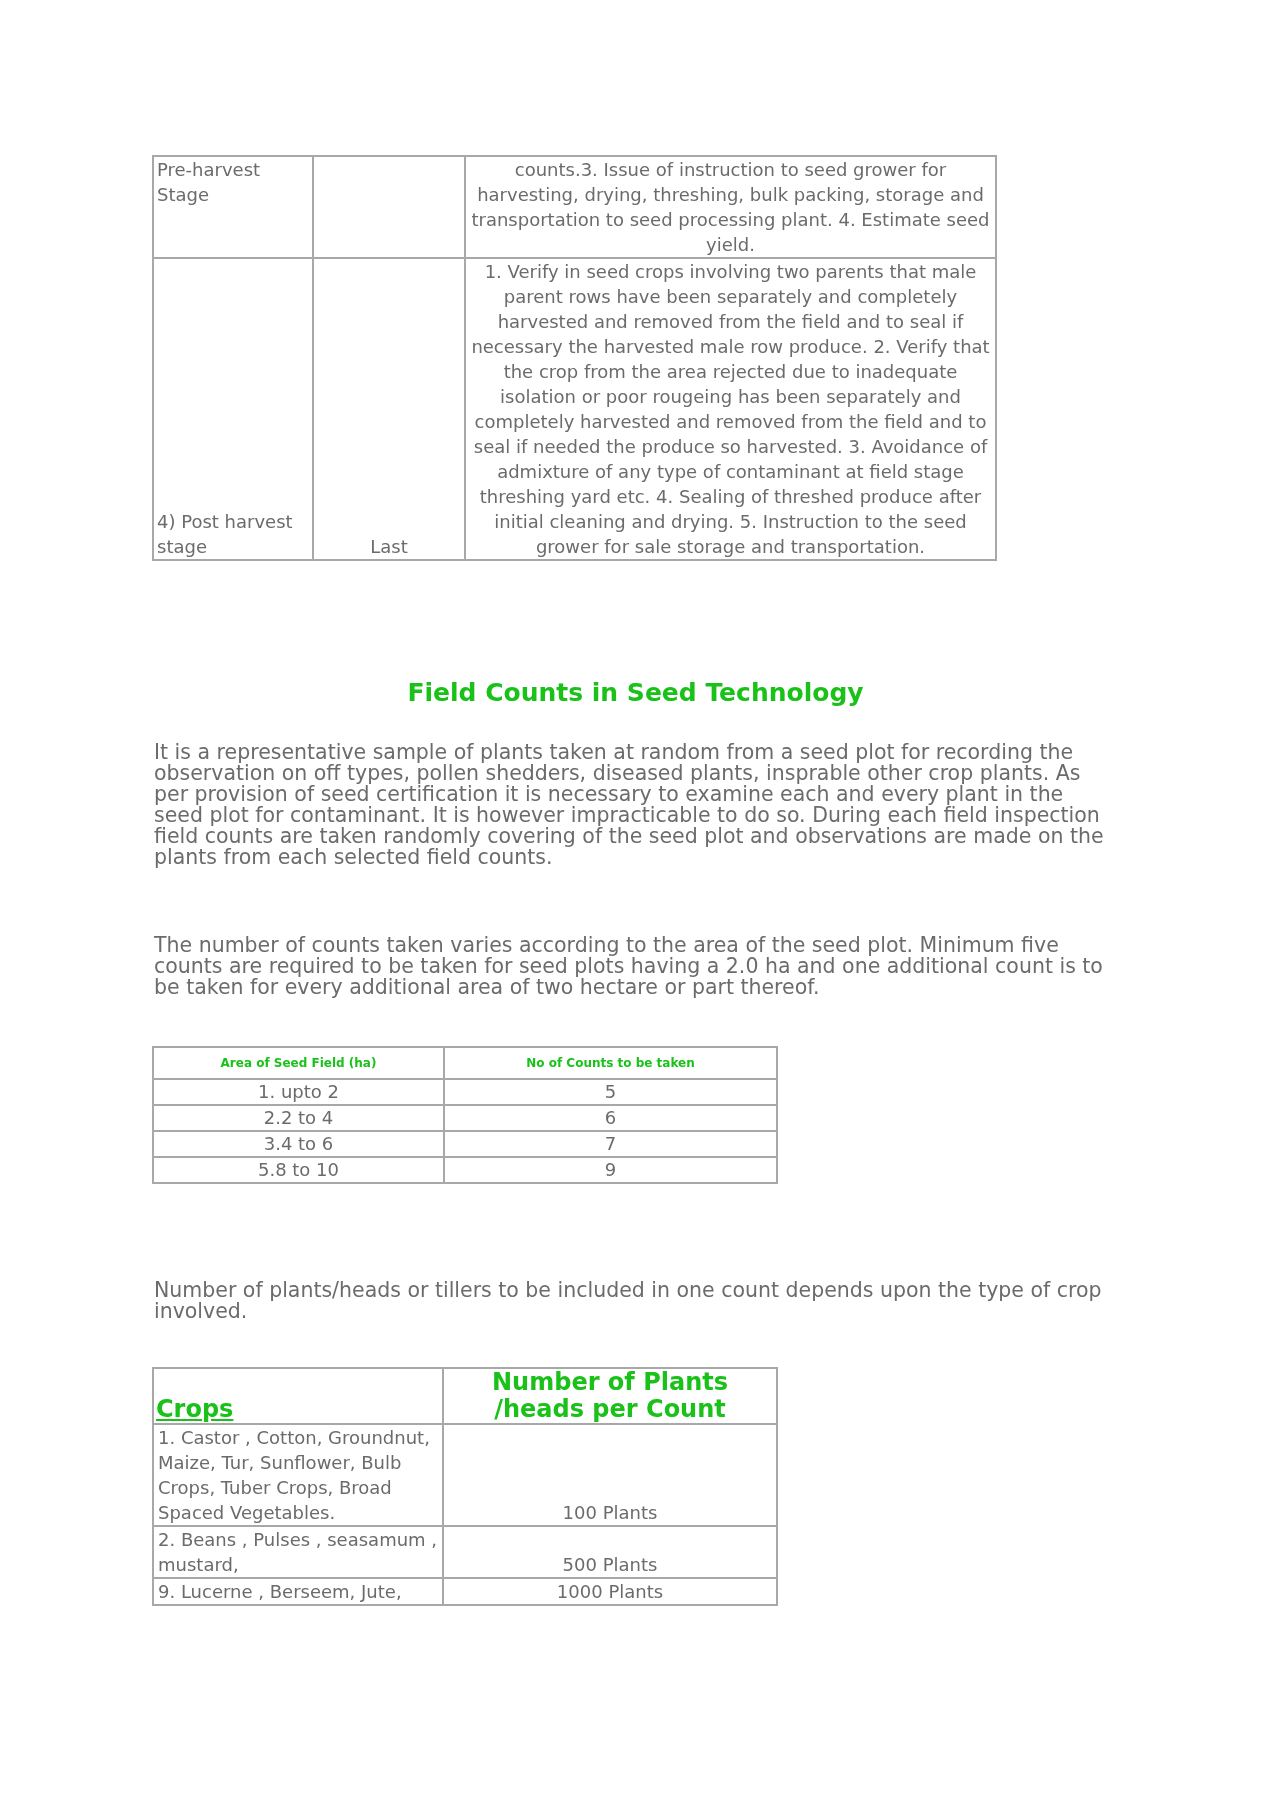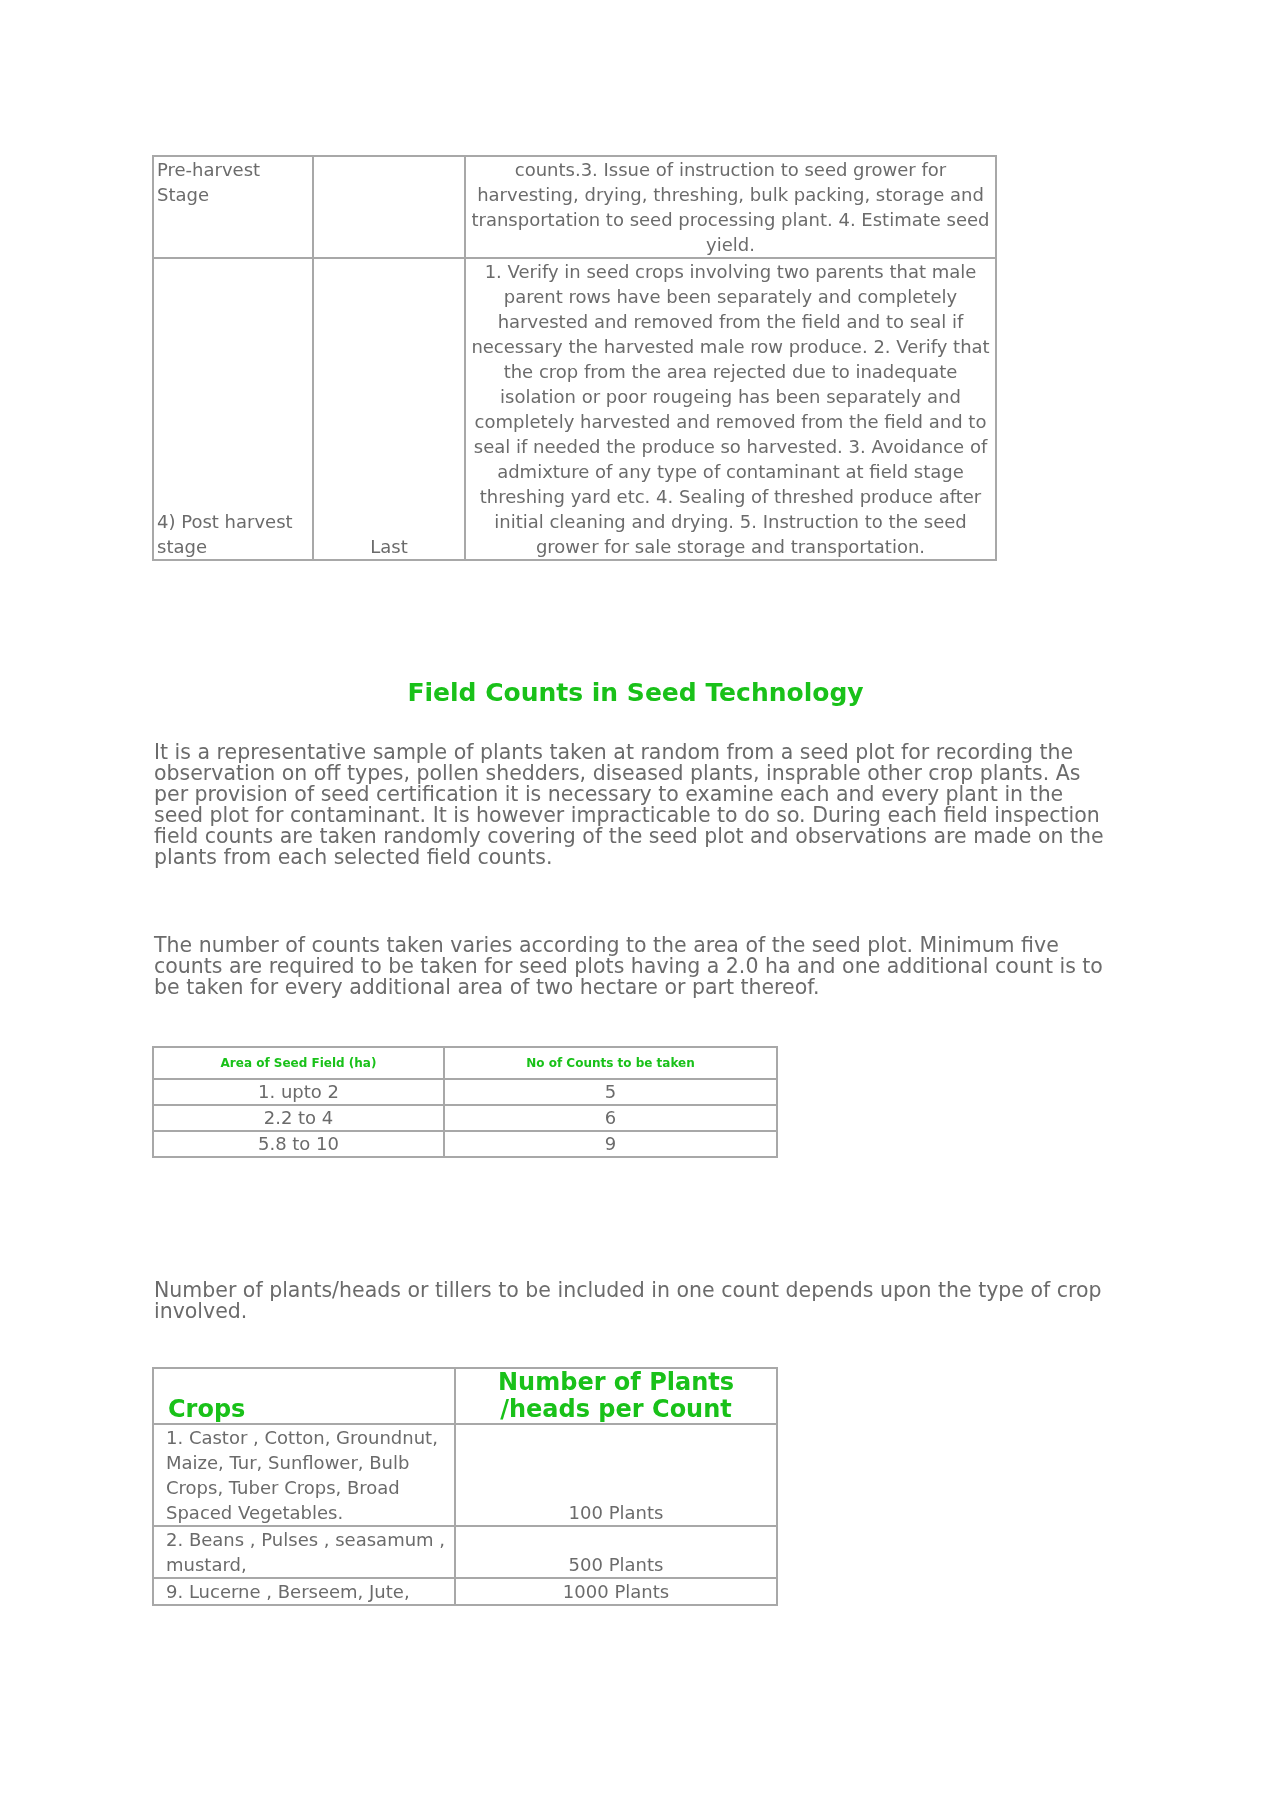--- a/index.html
+++ b/index.html
@@ -50,24 +50,24 @@
     #area-table td.a { width: 283px; }
 
     #crop-table {
       position: absolute; left: 152px; top: 1367px; width: 626px;
       font-size: 18px; line-height: 25px;
     }
     #crop-table th {
       color: #19c119; font-size: 24px; font-weight: bold; line-height: 27px;
       vertical-align: bottom;
     }
-    #crop-table th.h1 { text-align: left; width: 283px; padding-left: 14px; }
+    #crop-table th.h1 { text-align: left; width: 283px; padding-left: 2px; text-decoration: underline; }
     #crop-table th.h2 { text-align: center; }
     #crop-table td { vertical-align: bottom; }
-    #crop-table td.crop { text-align: left; padding-left: 12px; }
+    #crop-table td.crop { text-align: left; padding-left: 4px; }
     #crop-table td.num { text-align: center; }
   </style>
 </head>
 <body>
 
 <table id="stage-table">
   <tbody>
       <tr>
     <td class="c1" style="vertical-align:top;">Pre-harvest Stage</td>
     <td class="c2"></td>
@@ -94,20 +94,24 @@
   </tr>
   <tr>
     <td class="a">1. upto 2</td>
     <td>5</td>
   </tr>
   <tr>
     <td class="a">2.2 to 4</td>
     <td>6</td>
   </tr>
   <tr>
+    <td class="a">3.4 to 6</td>
+    <td>7</td>
+  </tr>
+  <tr>
     <td class="a">5.8 to 10</td>
     <td>9</td>
   </tr>
 </tbody>
   </table>
 
 <div class="para" id="para3">Number of plants/heads or tillers to be included in one count depends upon the type of crop involved.</div>
 
 <table id="crop-table">
   <tbody>

